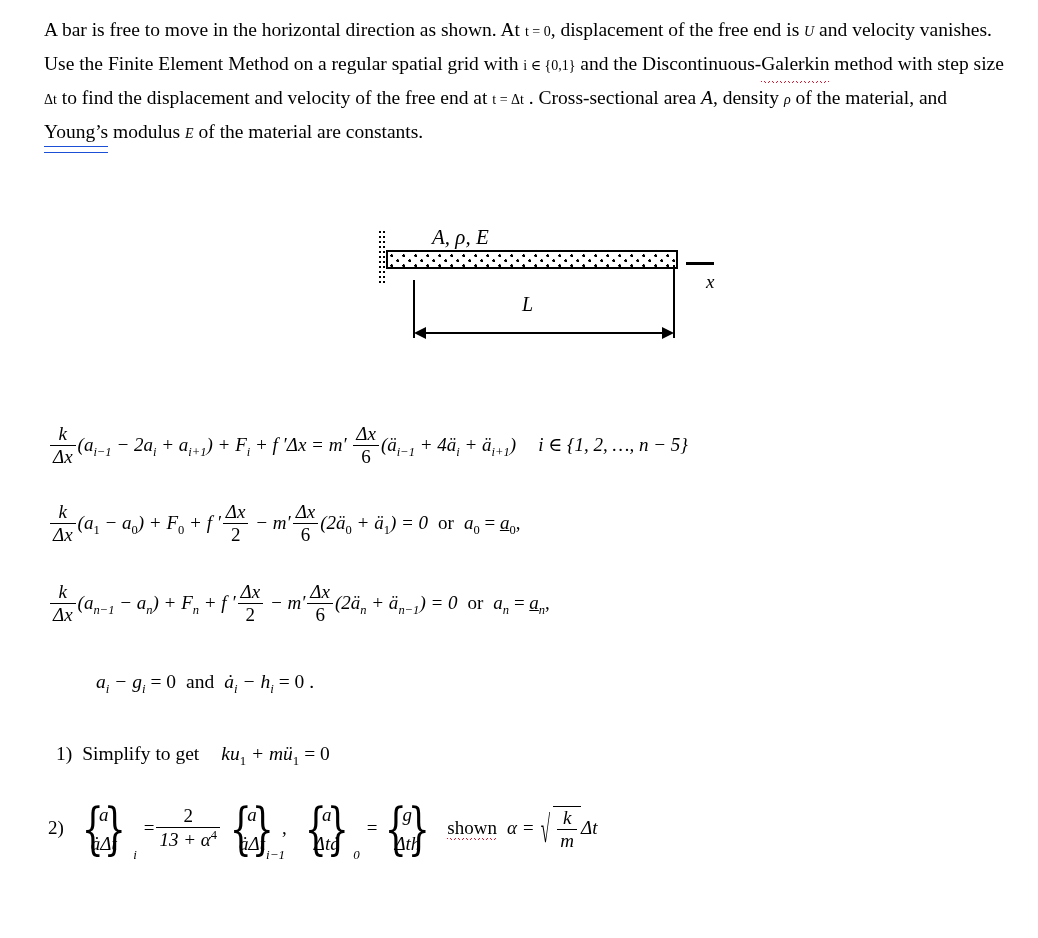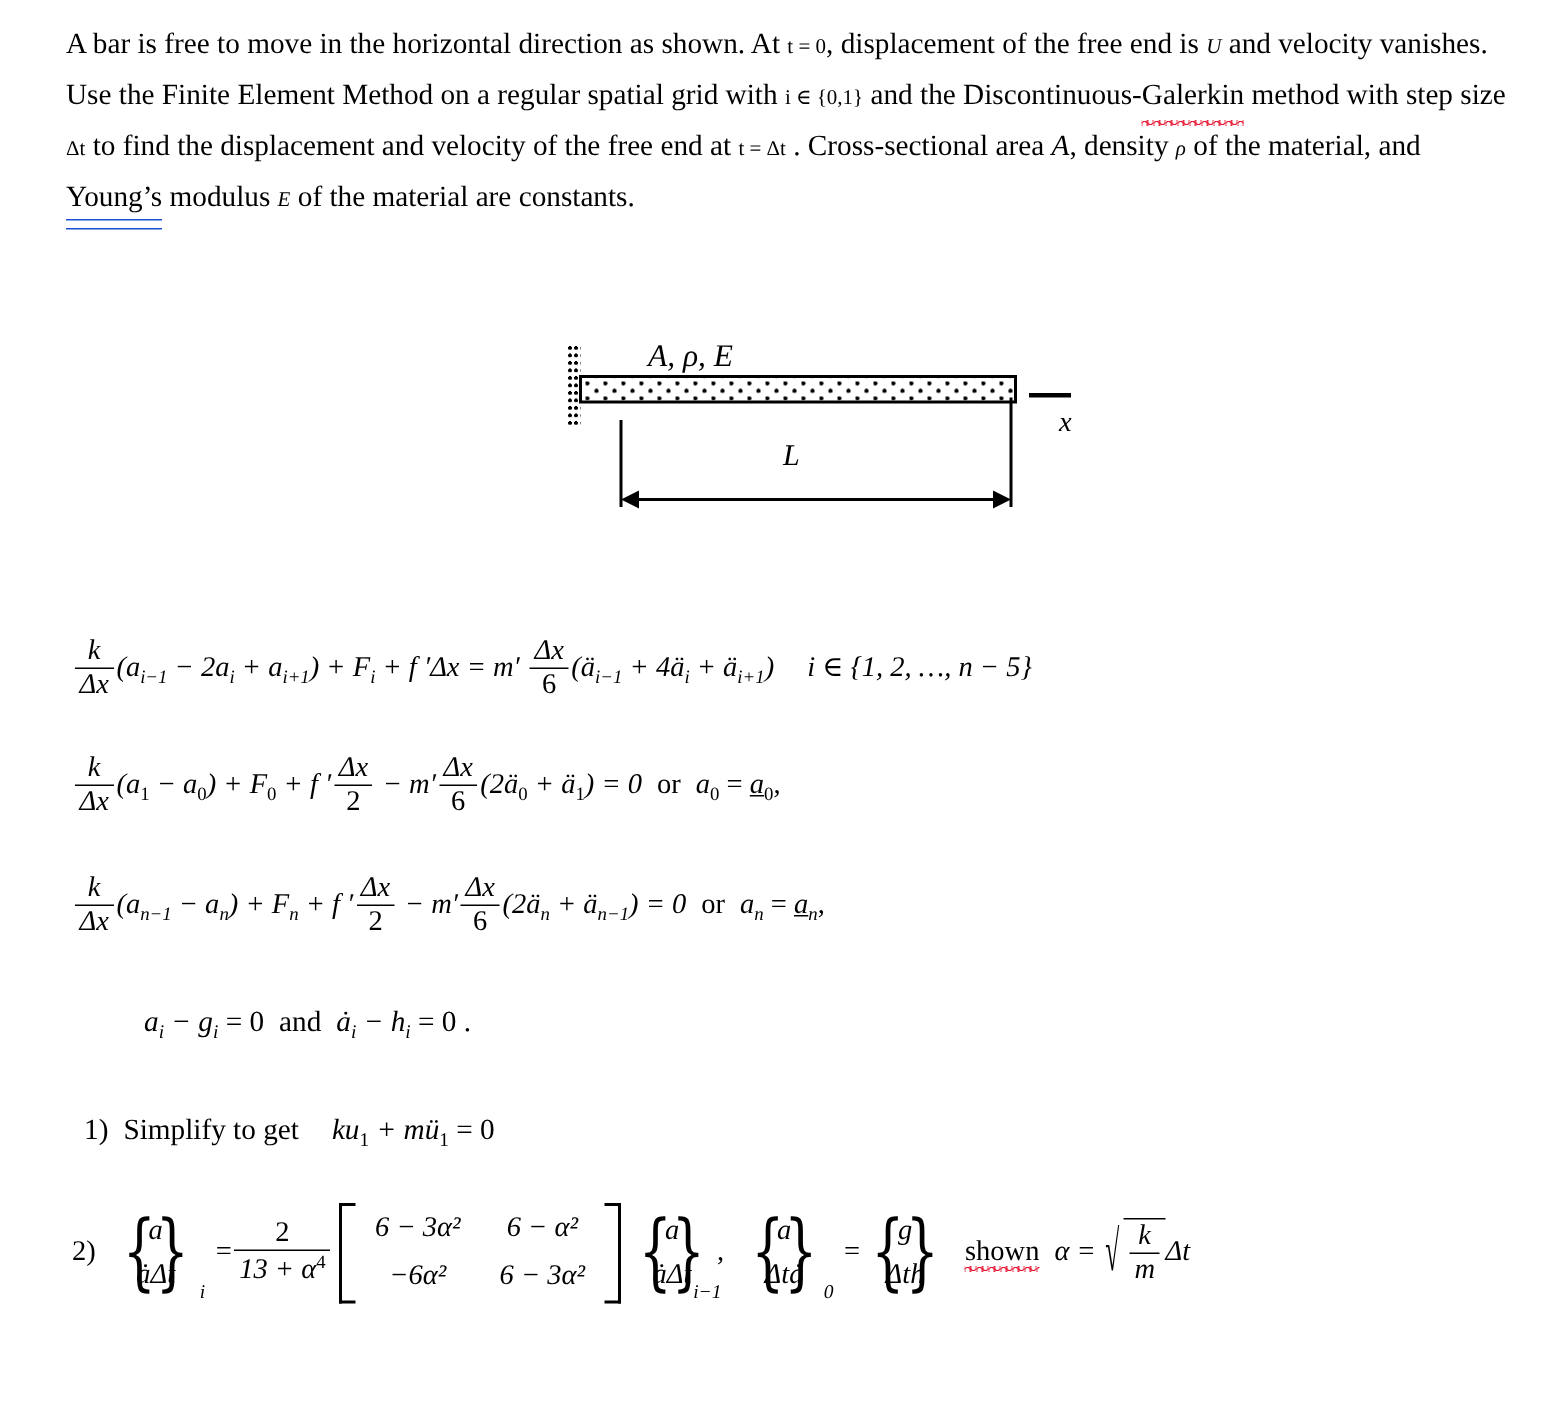--- a/index.html
+++ b/index.html
@@ -365,33 +365,20 @@
     <span class="brace-l">{</span>
     <span class="rows">
       <span class="it">a</span>
       <span class="it">ȧΔt</span>
     </span>
     <span class="brace-r">}</span>
     <span class="vsub">i</span>
   </span><span class="eqsp"></span><span>=</span><span class="frac">
     <span class="num">2</span>
     <span class="den"><span class="it">13 + α</span><sup>4</sup></span>
-  </span><span class="mat">
-    <span class="br-l"></span>
-    <span class="mrows">
-      <span class="mrow">
-        <span class="mcell it">6 − 3α²</span>
-        <span class="mcell it">6 − α²</span>
-      </span>
-      <span class="mrow">
-        <span class="mcell it">−6α²</span>
-        <span class="mcell it">6 − 3α²</span>
-      </span>
-    </span>
-    <span class="br-r"></span>
   </span><span class="vec">
     <span class="brace-l">{</span>
     <span class="rows">
       <span class="it">a</span>
       <span class="it">ȧΔt</span>
     </span>
     <span class="brace-r">}</span>
     <span class="vsub">i−1</span>
   </span><span>,</span><span class="eqsp"></span><span class="vec">
     <span class="brace-l">{</span>

